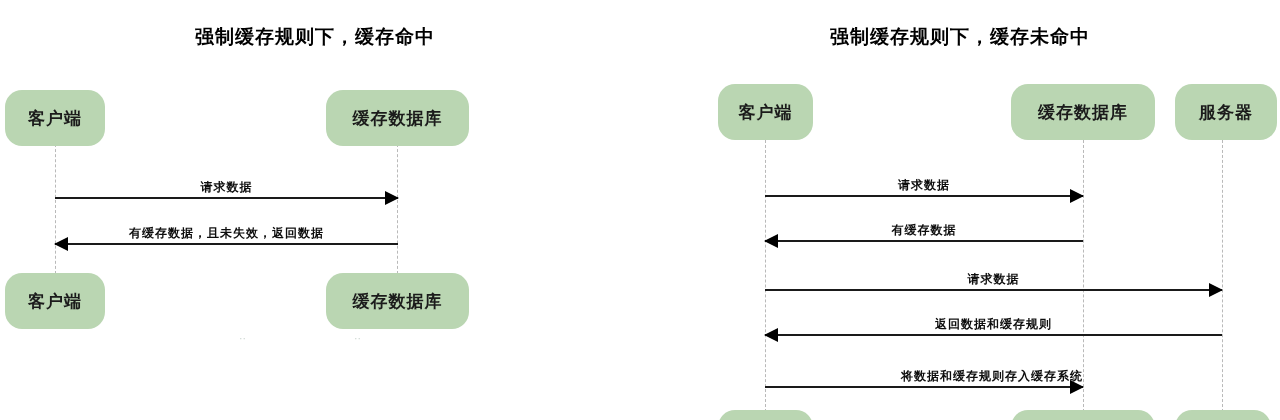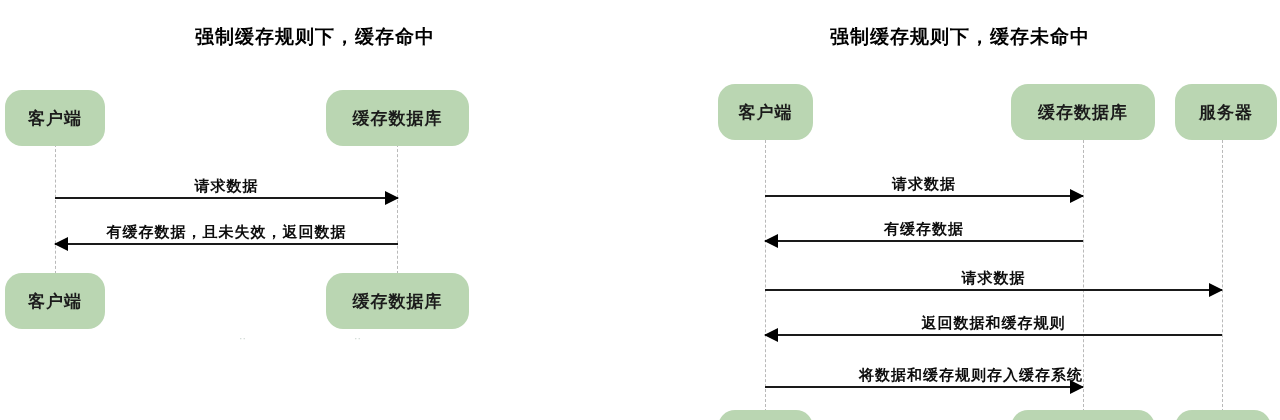--- a/index.html
+++ b/index.html
@@ -88,21 +88,21 @@
   }
   .message.to-left .head {
     left: -1px;
     border-right: 14px solid #000000;
   }
   .message .label {
     position: absolute;
     bottom: 3px;
     width: 100%;
     text-align: center;
-    font-size: 15px;
+    font-size: 12px;
     font-weight: bold;
     color: #0d0d0d;
     letter-spacing: 1px;
     white-space: nowrap;
   }
   .message.label-right .label { text-align: right; }
 
   .smudge {
     position: absolute;
     color: #cfd8d3;

